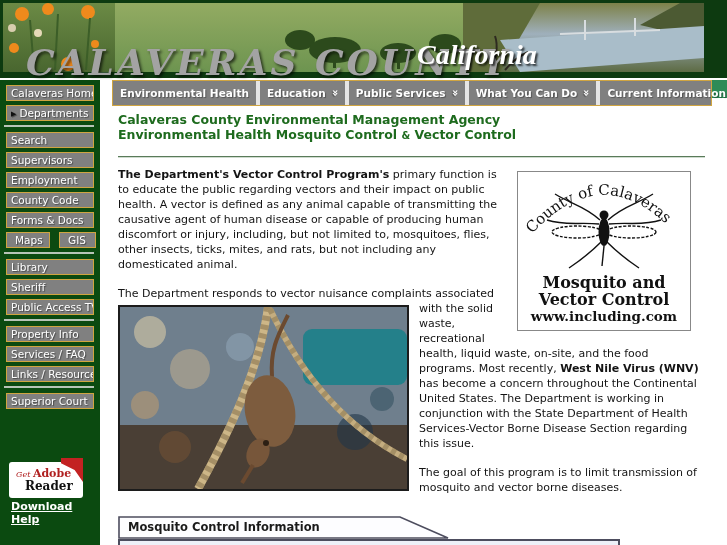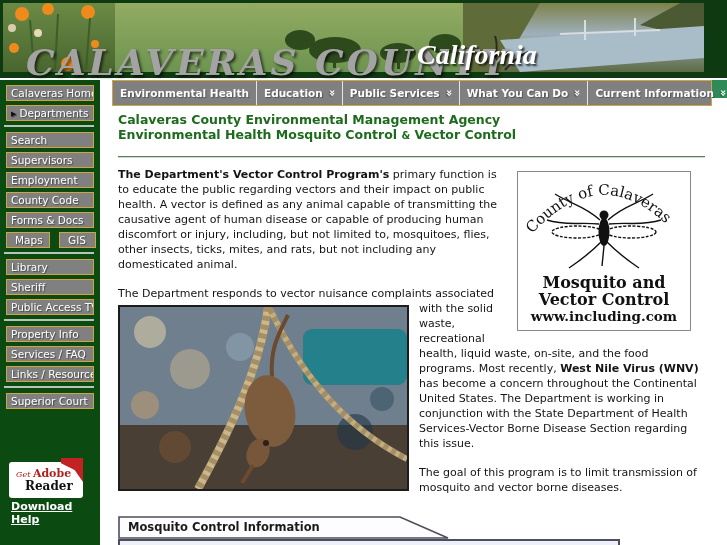--- a/index.html
+++ b/index.html
@@ -14,21 +14,21 @@
     font-size:36px;letter-spacing:3px;color:#a3a3a3;text-shadow:2px 2px 3px rgba(0,0,0,.65);margin-top:40px;}
   .banner-sub{position:absolute;left:417px;top:39px;
     font-family:Liberation Serif, serif;font-style:italic;font-weight:bold;
     font-size:28px;color:#fff;text-shadow:2px 2px 2px rgba(0,0,0,.7);}
 
   
   .strip{position:absolute;left:112px;top:80px;width:615px;height:18px;background:#2e8b57;}
   .navbar{position:absolute;left:0;top:0;width:600px;height:26px;background:#808080;
     border:1px solid #d0a541;box-sizing:border-box;display:flex;align-items:stretch;}
   .nav-item{color:#fff;font-size:10.5px;font-weight:bold;padding:0 7px;display:flex;
-    align-items:center;gap:5px;white-space:nowrap;border-left:1px solid #e5e5e5;cursor:pointer;
+    align-items:center;gap:5px;white-space:nowrap;border-left:4px solid #e5e5e5;cursor:pointer;
     text-shadow:1px 1px 1px rgba(0,0,0,.35);}
   .nav-item:first-child{border-left:none;}
   .chev{display:inline-block;transform:rotate(90deg);font-size:11px;line-height:10px;}
 
   
   .sidebar{position:absolute;left:0;top:80px;width:100px;height:465px;background:#0b4a10;
     padding-top:5px;box-sizing:border-box;}
   .sb-btn{margin:0 0 4px 6px;width:88px;height:16px;background:#808080;border:1px solid #d0a541;
     color:#fff;font-size:10.5px;line-height:14px;padding-left:4px;box-sizing:border-box;
     white-space:nowrap;overflow:hidden;text-shadow:1px 1px 1px rgba(0,0,0,.45);cursor:pointer;}

